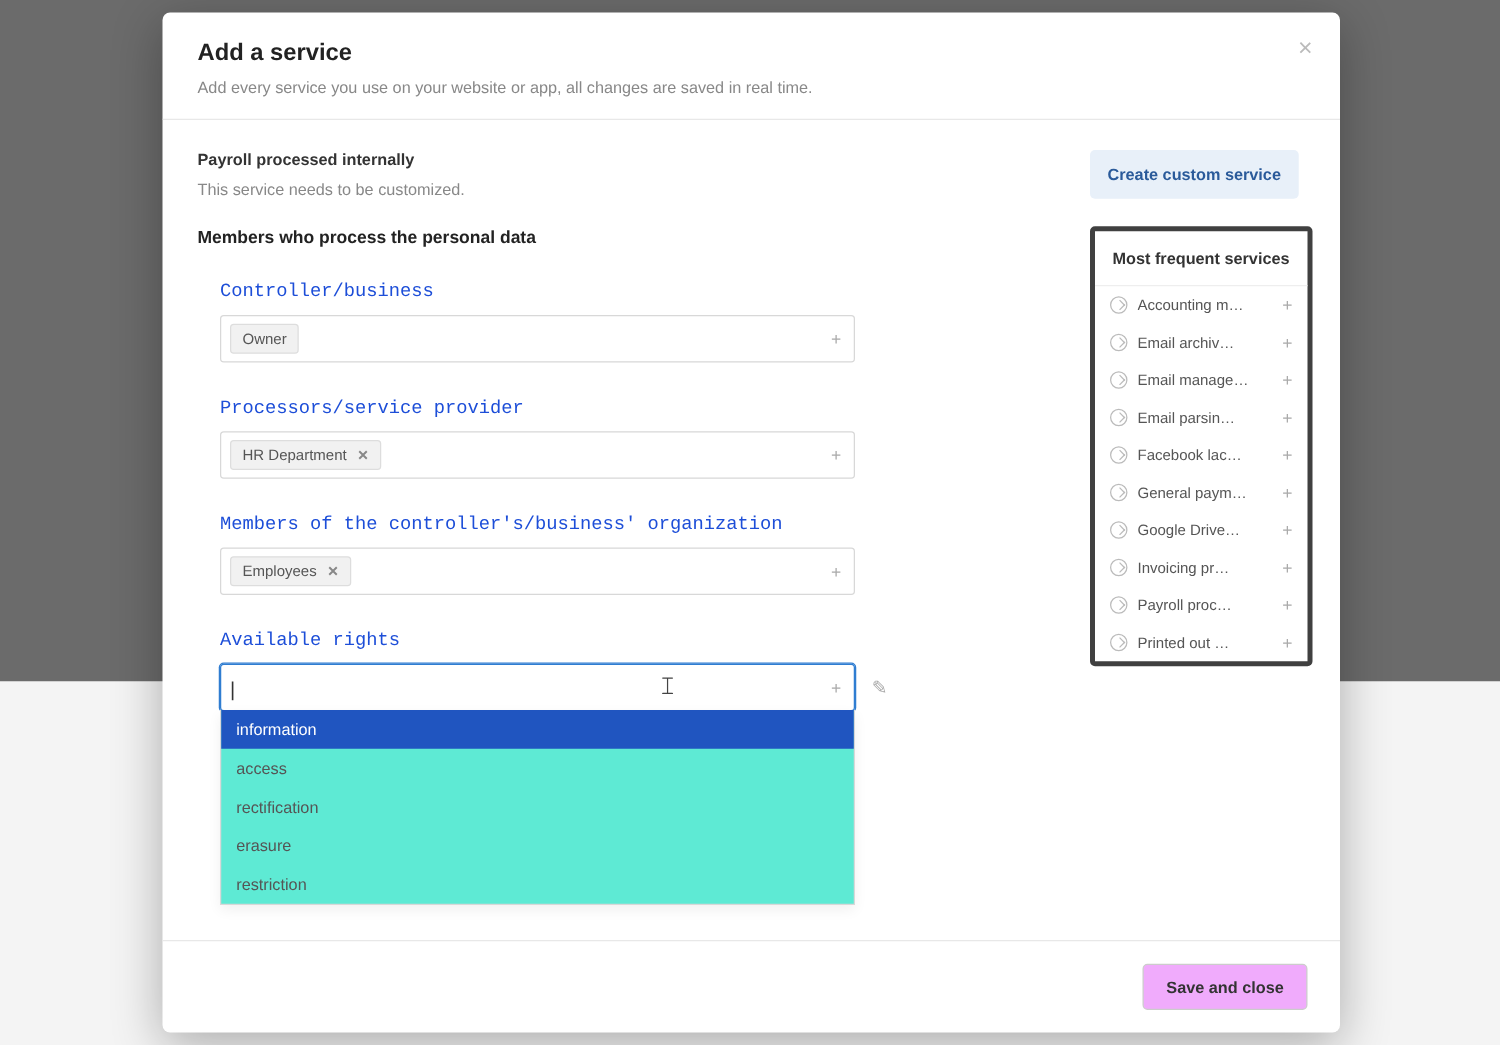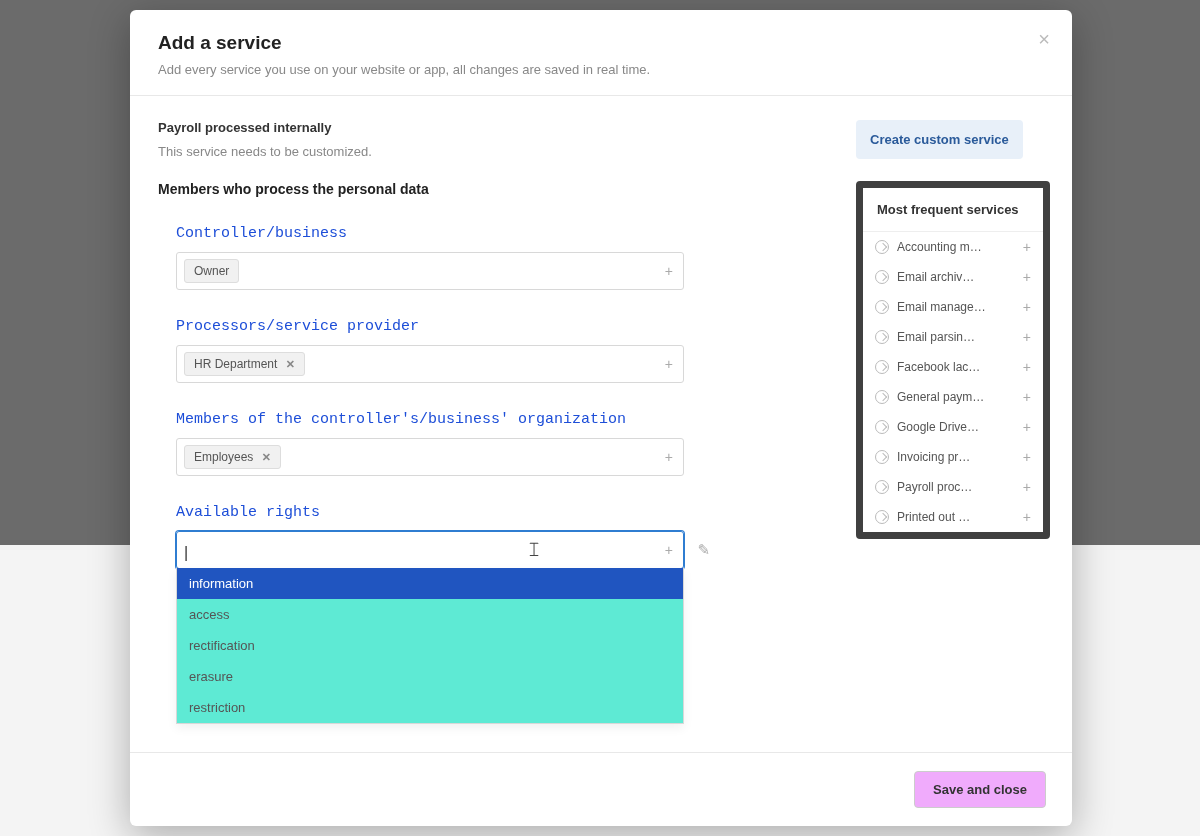--- a/index.html
+++ b/index.html
@@ -8,38 +8,38 @@
 .backdrop-light { position: absolute; left: 0; right: 0; top: 545px; bottom: 0; background: #f4f4f4; }
 .modal { position: absolute; left: 130px; top: 10px; width: 942px; height: 816px; background: #fff; border-radius: 6px; box-shadow: 0 10px 40px rgba(0,0,0,0.3); overflow: hidden; display: flex; flex-direction: column; }
 .modal-header { padding: 22px 28px 18px 28px; border-bottom: 1px solid #e8e8e8; position: relative; }
 .modal-title { font-size: 19px; font-weight: 600; color: #222; }
 .modal-sub { font-size: 13px; color: #888; margin-top: 8px; }
 .close-x { position: absolute; top: 18px; right: 22px; color: #bbb; font-size: 20px; cursor: pointer; }
 .back-bar { border-bottom: 1px solid #e8e8e8; padding: 14px 28px; font-size: 13px; color: #888; }
 .back-bar .back-chev { margin-right: 10px; color: #aaa; font-size: 10px; }
 .content { flex: 1; display: flex; overflow: hidden; }
 .left-col { flex: 1; padding: 24px 34px 24px 28px; overflow: hidden; }
-.right-col { width: 216px; padding: 24px 22px 24px 0; }
+.right-col { width: 200px; padding: 24px 22px 24px 0; }
 .heading-small { font-size: 13px; font-weight: 700; color: #333; }
 .desc { font-size: 13px; color: #888; margin-top: 9px; }
 .heading-bold { font-size: 14px; font-weight: 700; color: #222; margin-top: 22px; }
 .form-group { margin-top: 28px; padding-left: 18px; }
 .field-label { font-size: 15px; color: #1d4ed8; margin-bottom: 10px; font-family: Liberation Mono, monospace; }
 .tag-input { border: 1px solid #d8d8d8; border-radius: 3px; padding: 6px 34px 6px 7px; display: flex; gap: 6px; flex-wrap: wrap; align-items: flex-end; min-height: 38px; position: relative; max-width: 508px; }
 .tag-input.focused { border-color: #2f7dd1; box-shadow: 0 0 0 1px #2f7dd1; }
 .tag { background: #f1f1f1; border: 1px solid #ddd; border-radius: 3px; padding: 4px 9px; font-size: 12px; color: #555; }
 .tag .x { color: #888; margin-left: 5px; font-weight: bold; font-size: 11px; }
 .add-plus { position: absolute; right: 10px; top: 50%; transform: translateY(-50%); color: #aaa; font-size: 14px; }
 .dropdown { position: relative; max-width: 508px; }
 .drop-menu { position: absolute; left: 0; right: 0; top: 100%; margin-top: -1px; background: #5eead4; border: 1px solid #d8d8d8; border-top: none; box-shadow: 0 4px 10px rgba(0,0,0,0.06); z-index: 5; }
 .drop-item { padding: 8px 12px; font-size: 13px; color: #555; cursor: pointer; }
 .drop-item.selected { background: #2055c0; color: #fff; }
 .field-wrapper { position: relative; max-width: 508px; }
 .btn-custom { background: #e8f0f9; color: #2a5a9a; font-size: 13px; font-weight: 600; border: none; padding: 12px 14px; border-radius: 4px; cursor: pointer; white-space: nowrap; }
-.panel { border: 7px solid #404040; border-radius: 4px; margin-top: 22px; }
+.panel { border: 4px solid #404040; border-radius: 4px; margin-top: 22px; }
 .panel-title { font-size: 13px; font-weight: 600; color: #333; padding: 14px 14px; }
 .svc-list { border-top: 1px solid #eee; }
 .svc-row { display: flex; align-items: center; padding: 7px 12px; font-size: 12px; color: #555; }
 .svc-icon { width: 14px; height: 14px; border: 1.5px solid #bbb; border-radius: 50%; margin-right: 8px; flex-shrink: 0; position: relative; }
 .svc-icon::after { content: ""; position: absolute; width: 5px; height: 5px; border-right: 1.5px solid #bbb; border-bottom: 1.5px solid #bbb; top: 3px; left: 4px; transform: rotate(-45deg); }
 .svc-name { flex: 1; white-space: nowrap; overflow: hidden; text-overflow: ellipsis; }
 .svc-plus { color: #aaa; font-size: 14px; }
 .footer { border-top: 1px solid #e8e8e8; padding: 18px 26px; display: flex; justify-content: flex-end; }
 .btn-save { border: 1px solid #ccc; background: #f0abfc; color: #333; font-size: 13px; font-weight: 600; padding: 10px 18px; border-radius: 4px; cursor: pointer; }
 .ibeam { position:absolute; left:350px; top:6px; font-family: Georgia, serif; font-size:20px; color:#444; }

